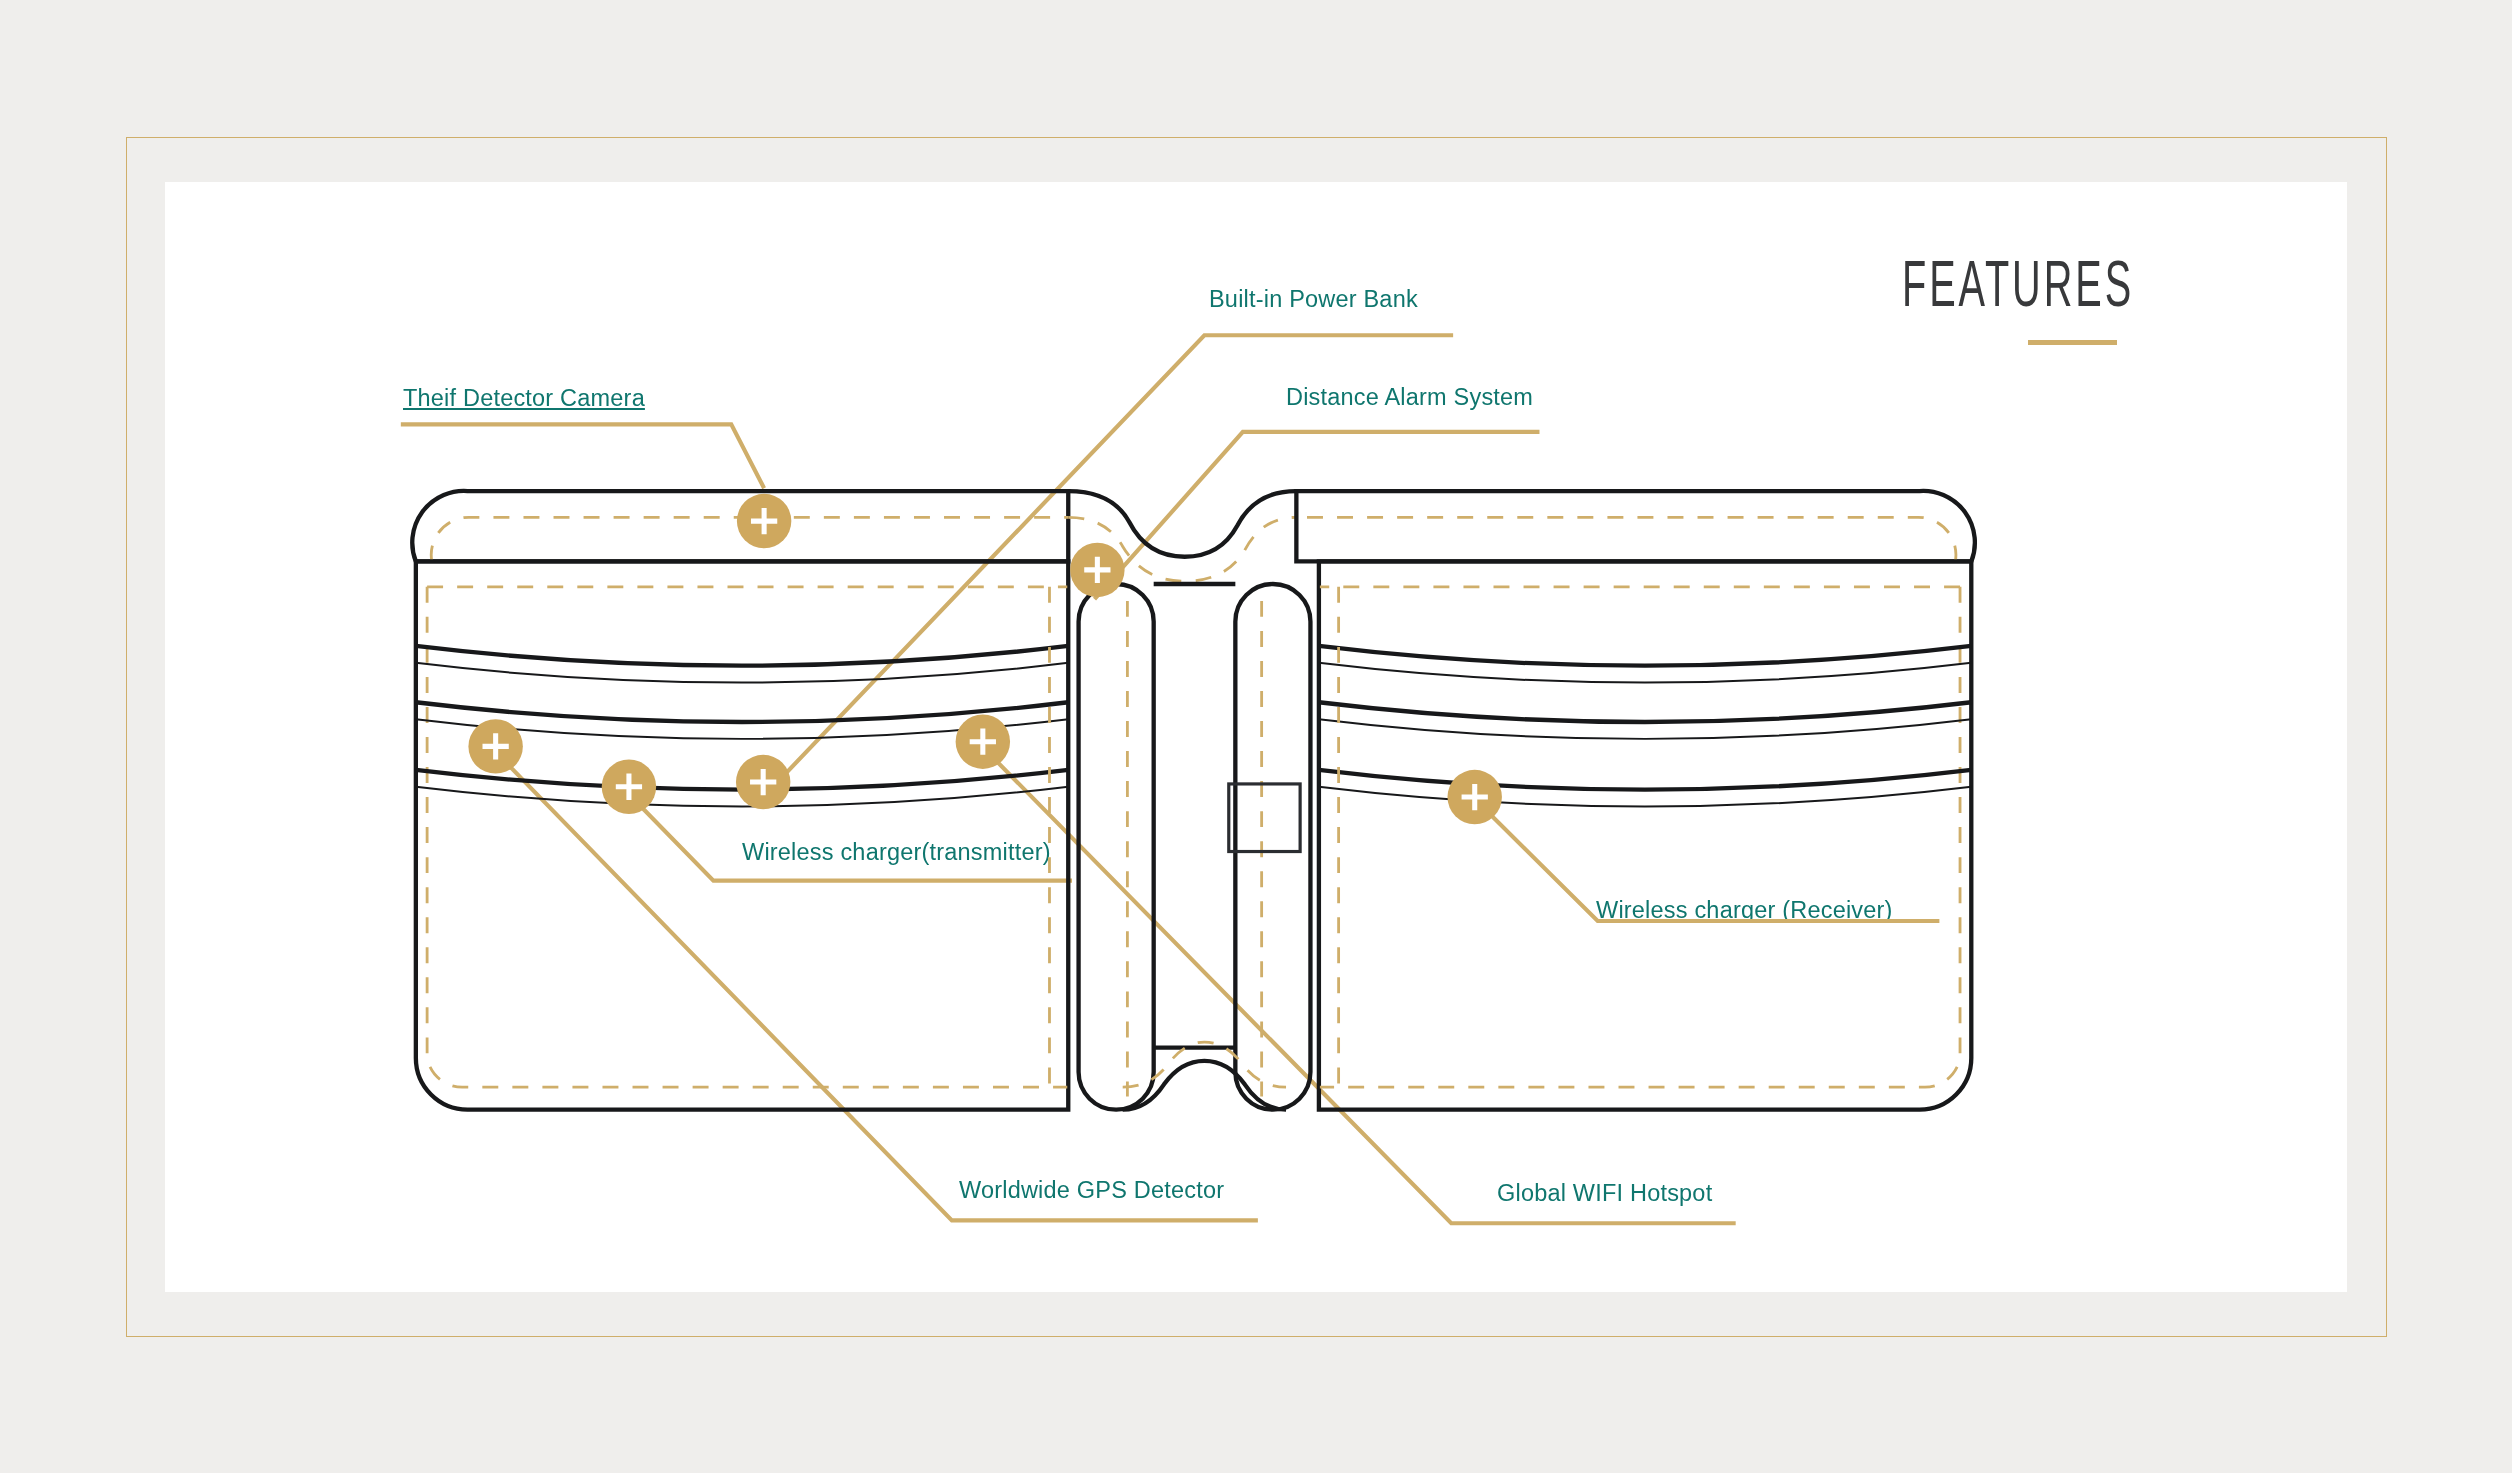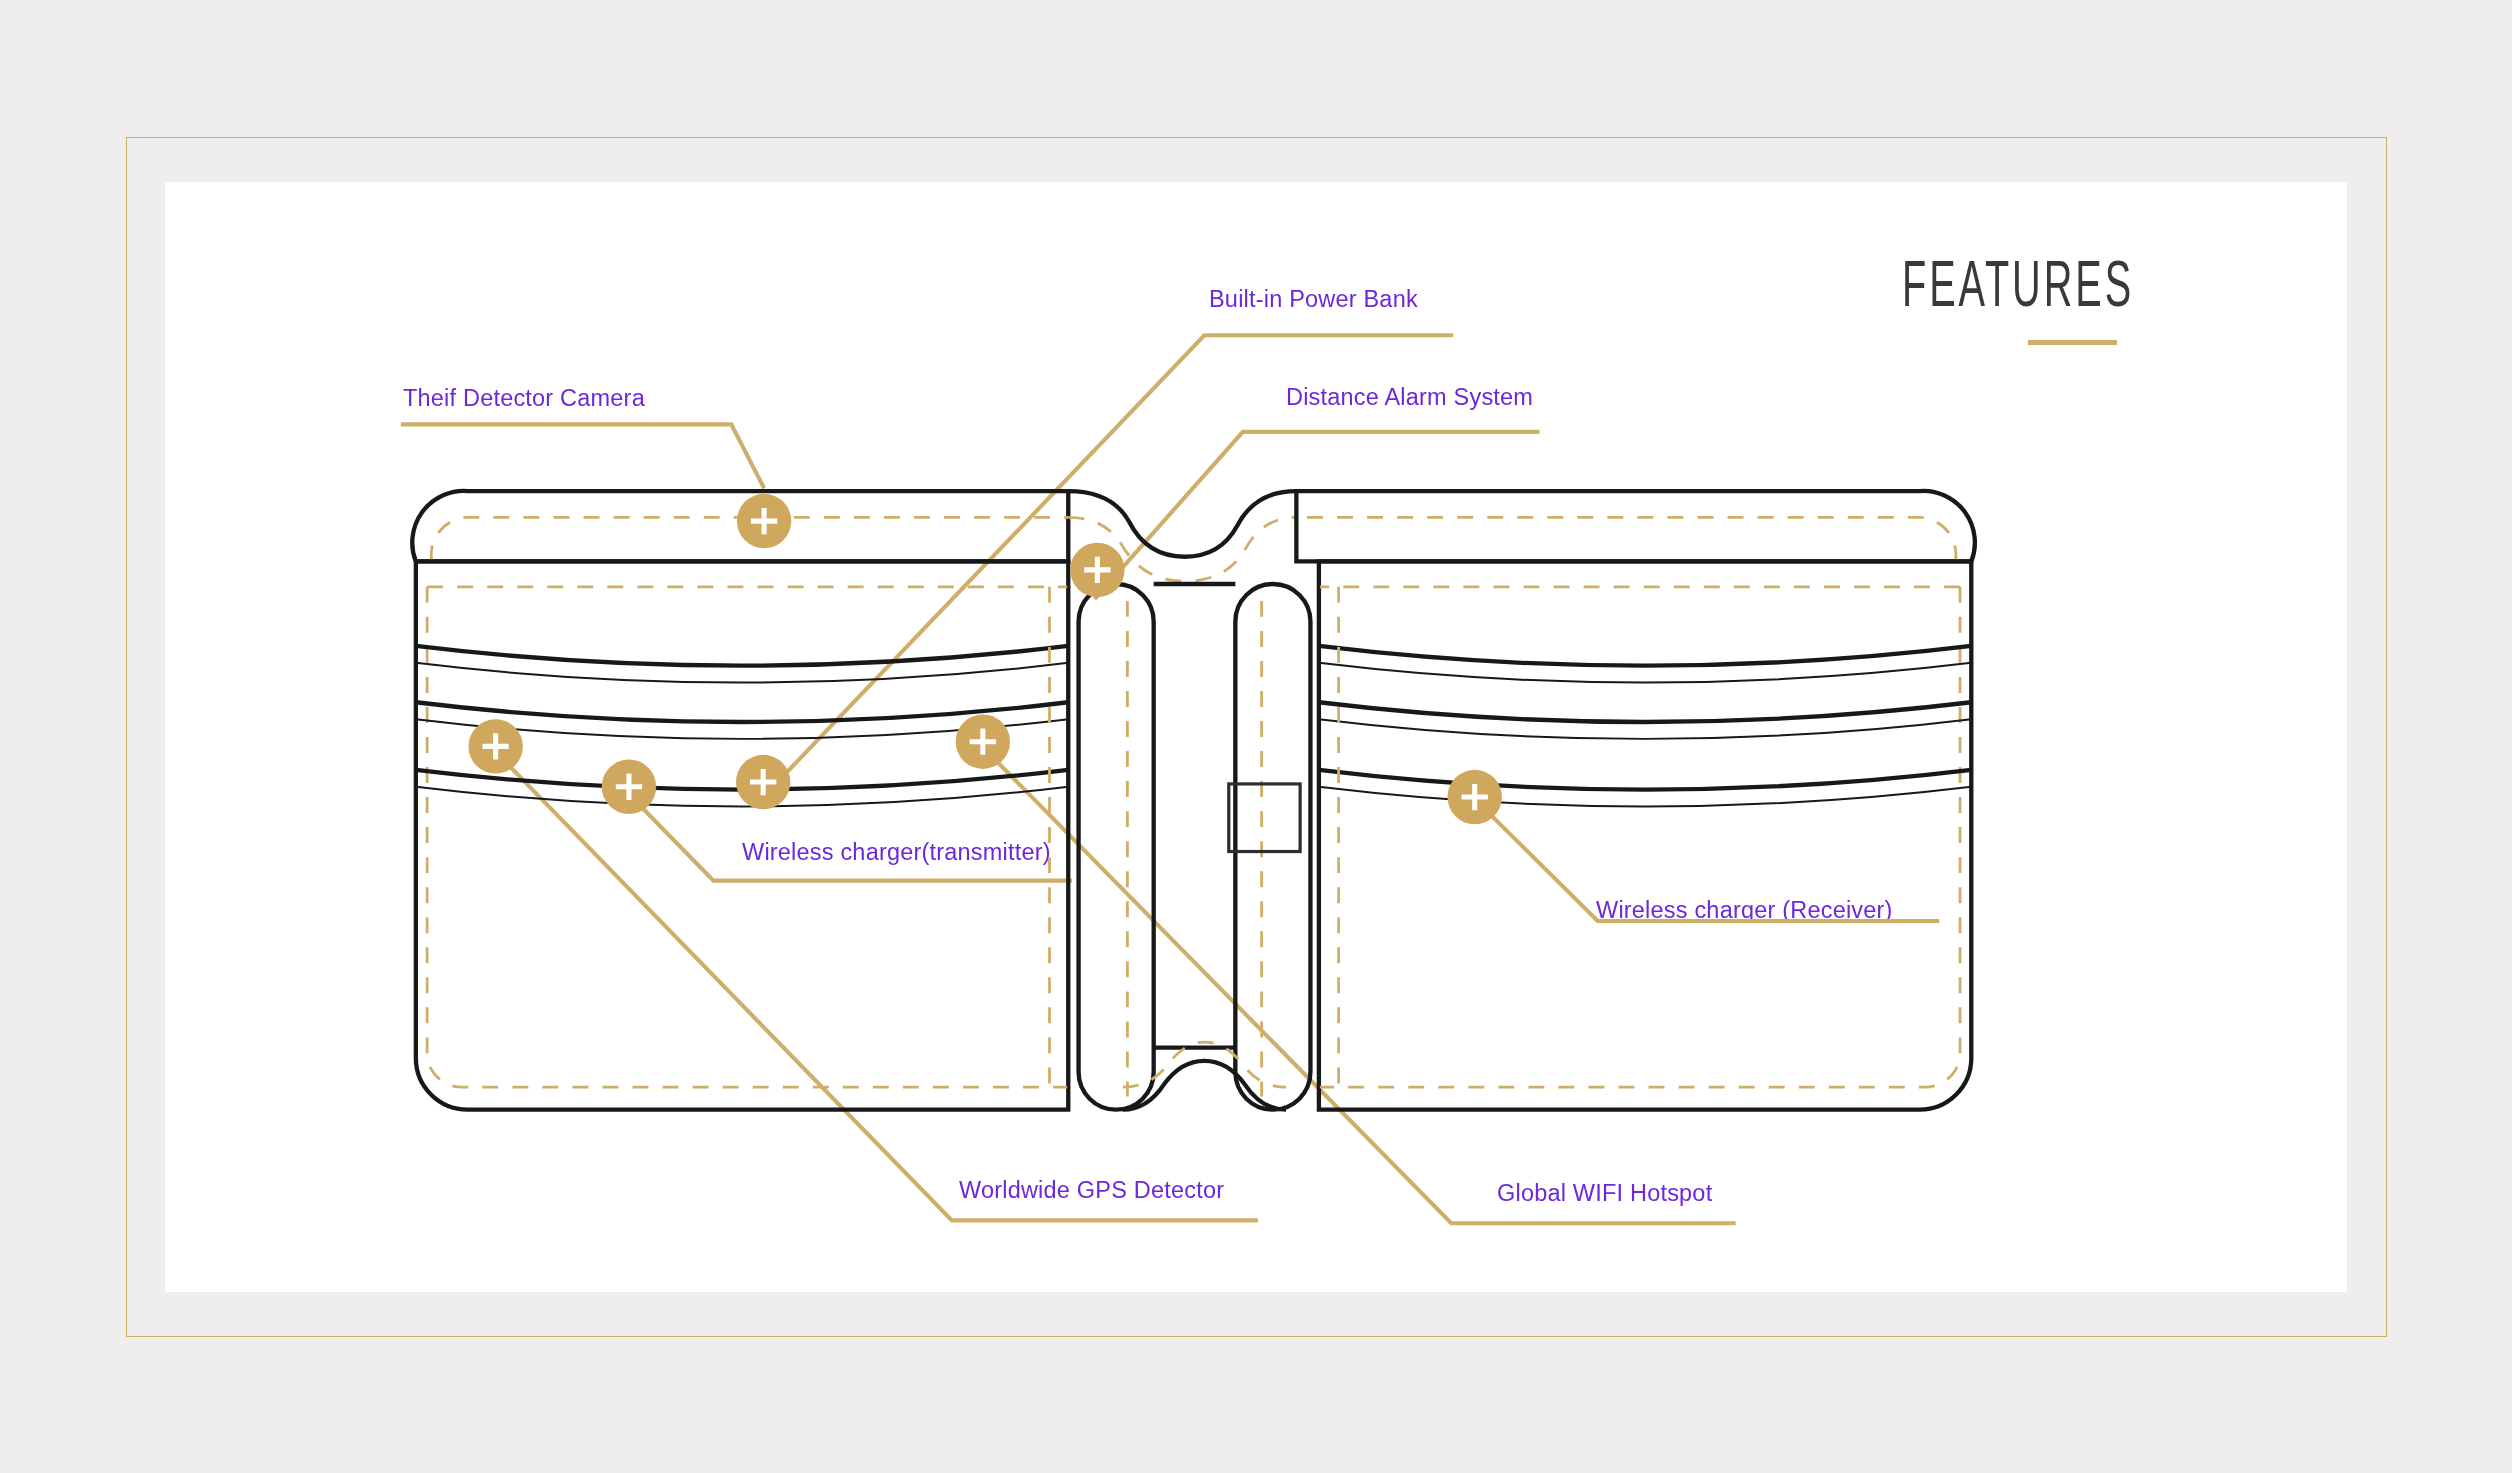--- a/index.html
+++ b/index.html
@@ -55,21 +55,21 @@
     top: 340px;
     width: 89px;
     height: 4.7px;
     background: #cfae6a;
   }
 
   
   .callout-label {
     position: absolute;
     font-size: 23.5px;
-    color: #6d28d9;
+    color: #0f766e;
     white-space: nowrap;
     font-family: "Liberation Sans", sans-serif;
     letter-spacing: 0.2px;
   }
 
   
   #diagram-svg {
     position: absolute;
     left: 0;
     top: 0;
@@ -99,21 +99,21 @@
 </head>
 <body>
 
 <div id="slide-frame"></div>
 
 <div id="content-card"></div>
 
 <div id="features-title">FEATURES</div>
 <div id="title-underline"></div>
 
-<div class="callout-label" style="left:403px; top:385px;">Theif Detector Camera</div>
+<div class="callout-label" style="left:403px; top:385px;text-decoration:underline;">Theif Detector Camera</div>
 
 <div class="callout-label" style="left:1209px; top:286px;">Built-in Power Bank</div>
 
 <div class="callout-label" style="left:1249px; top:384px;margin-left:37px;">Distance Alarm System</div>
 
 <div class="callout-label" style="left:699px; top:839px;margin-left:43px;">Wireless charger(transmitter)</div>
 
 <div class="callout-label" style="left:1596px; top:878px;margin-top:19px;">Wireless charger (Receiver)</div>
 
 <div class="callout-label" style="left:959px; top:1177px;">Worldwide GPS Detector</div>

